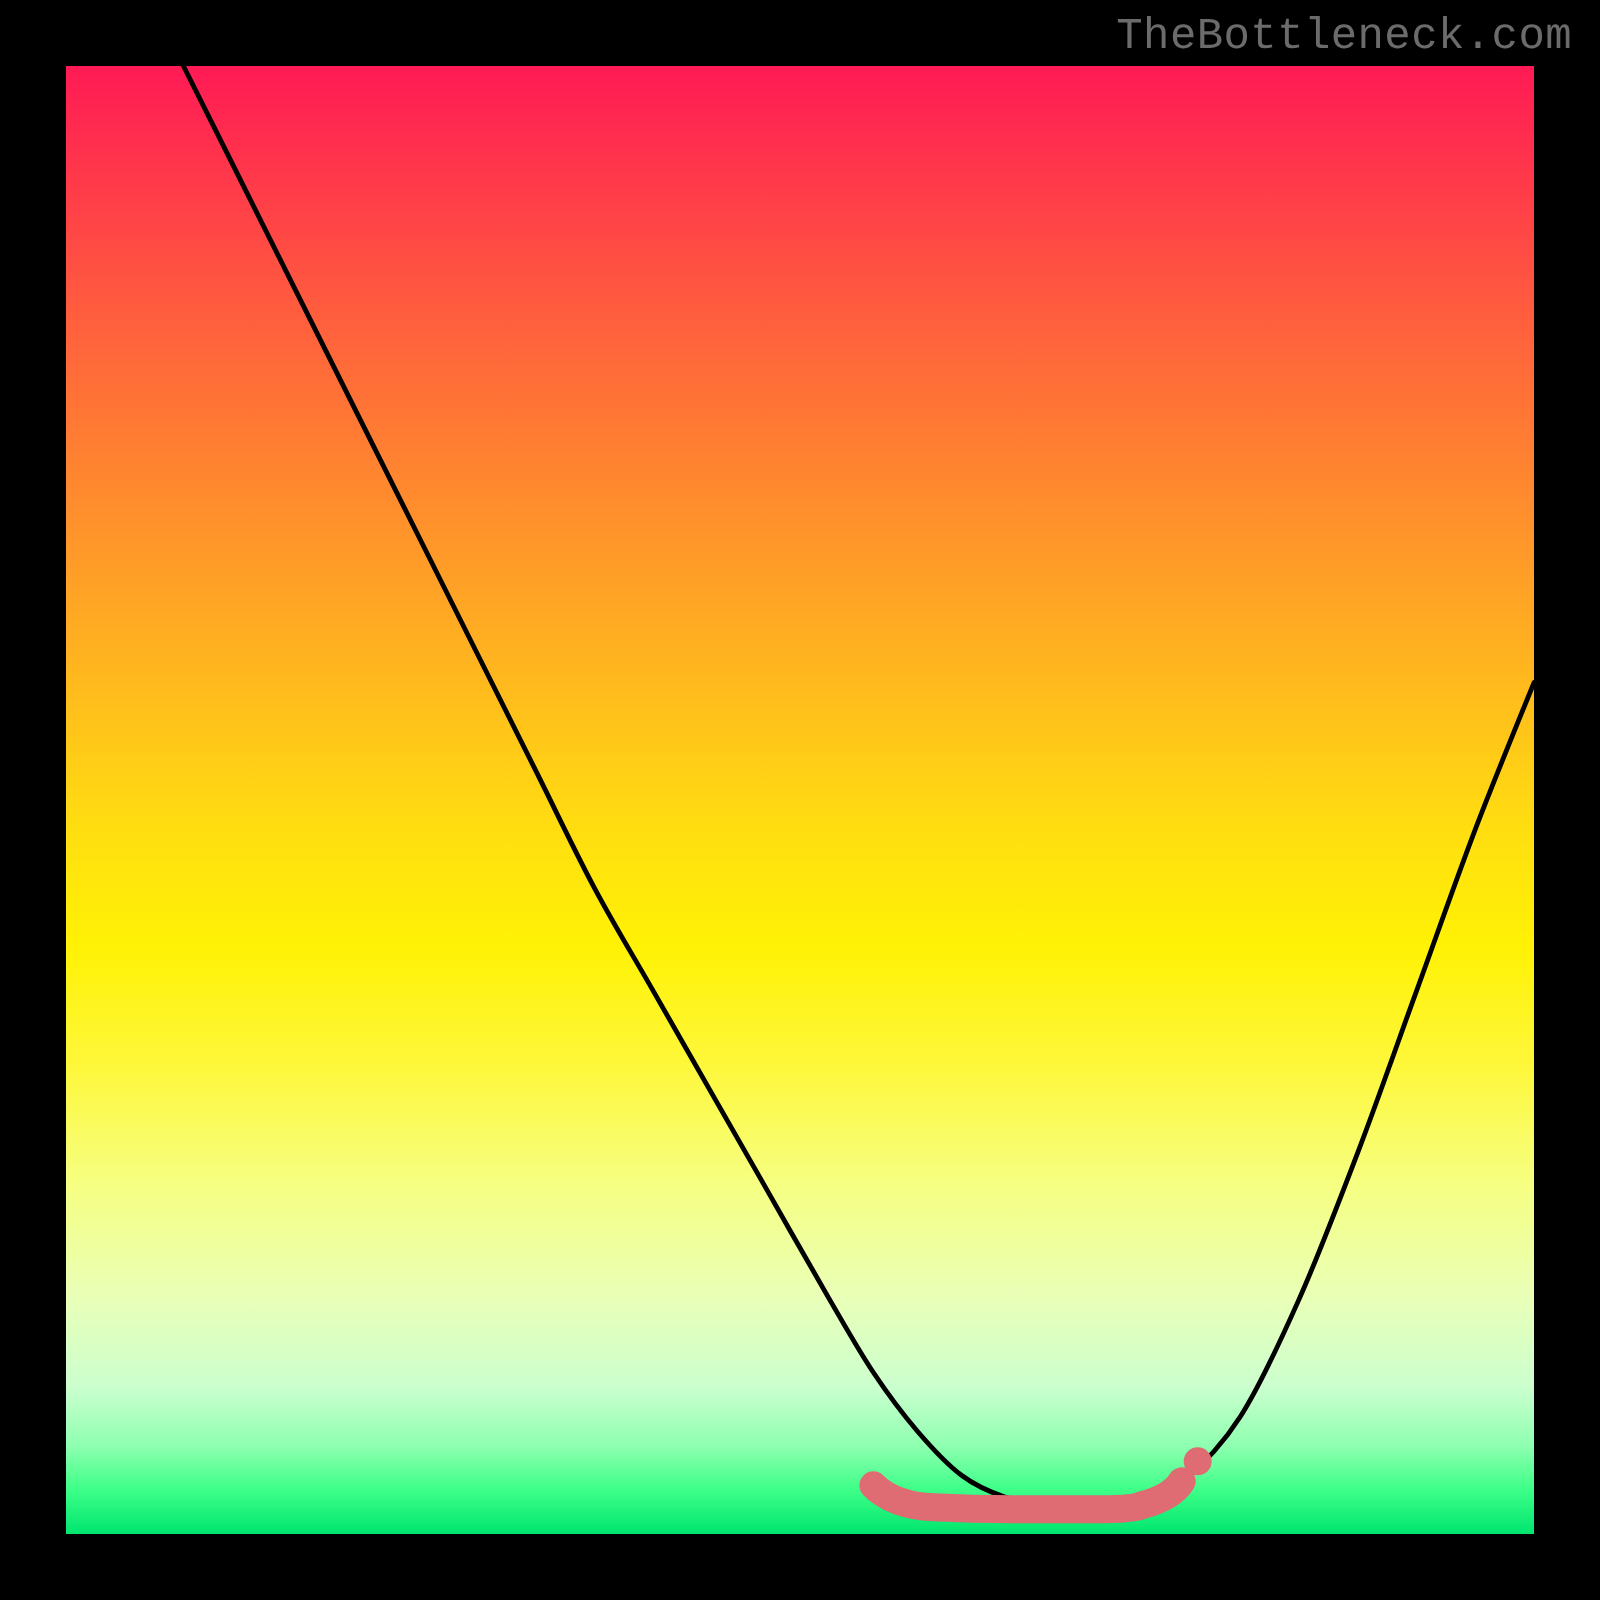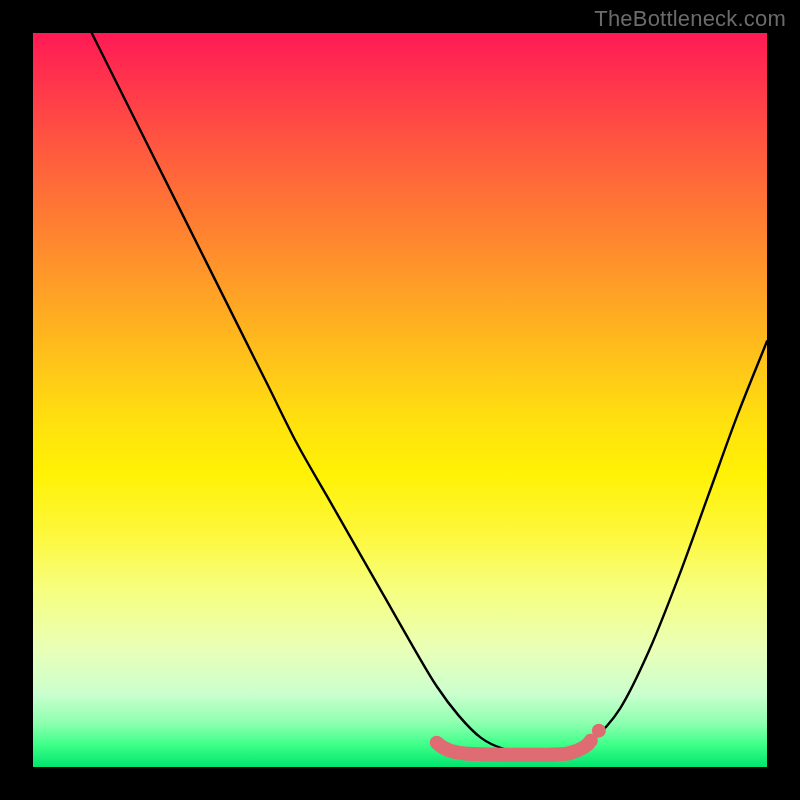--- a/index.html
+++ b/index.html
@@ -21,20 +21,21 @@
   }
   .watermark {
     position: absolute;
     top: 6px;
     right: 14px;
     color: #6b6b6b;
     font-size: 22px;
     font-weight: 500;
     letter-spacing: 0.2px;
     user-select: none;
+    font-family: Liberation Mono, monospace;
   }
   .plot {
     position: absolute;
     left: 33px;
     top: 33px;
     width: 734px;
     height: 734px;
     background: linear-gradient(
       to bottom,
       #ff1a55 0%,

